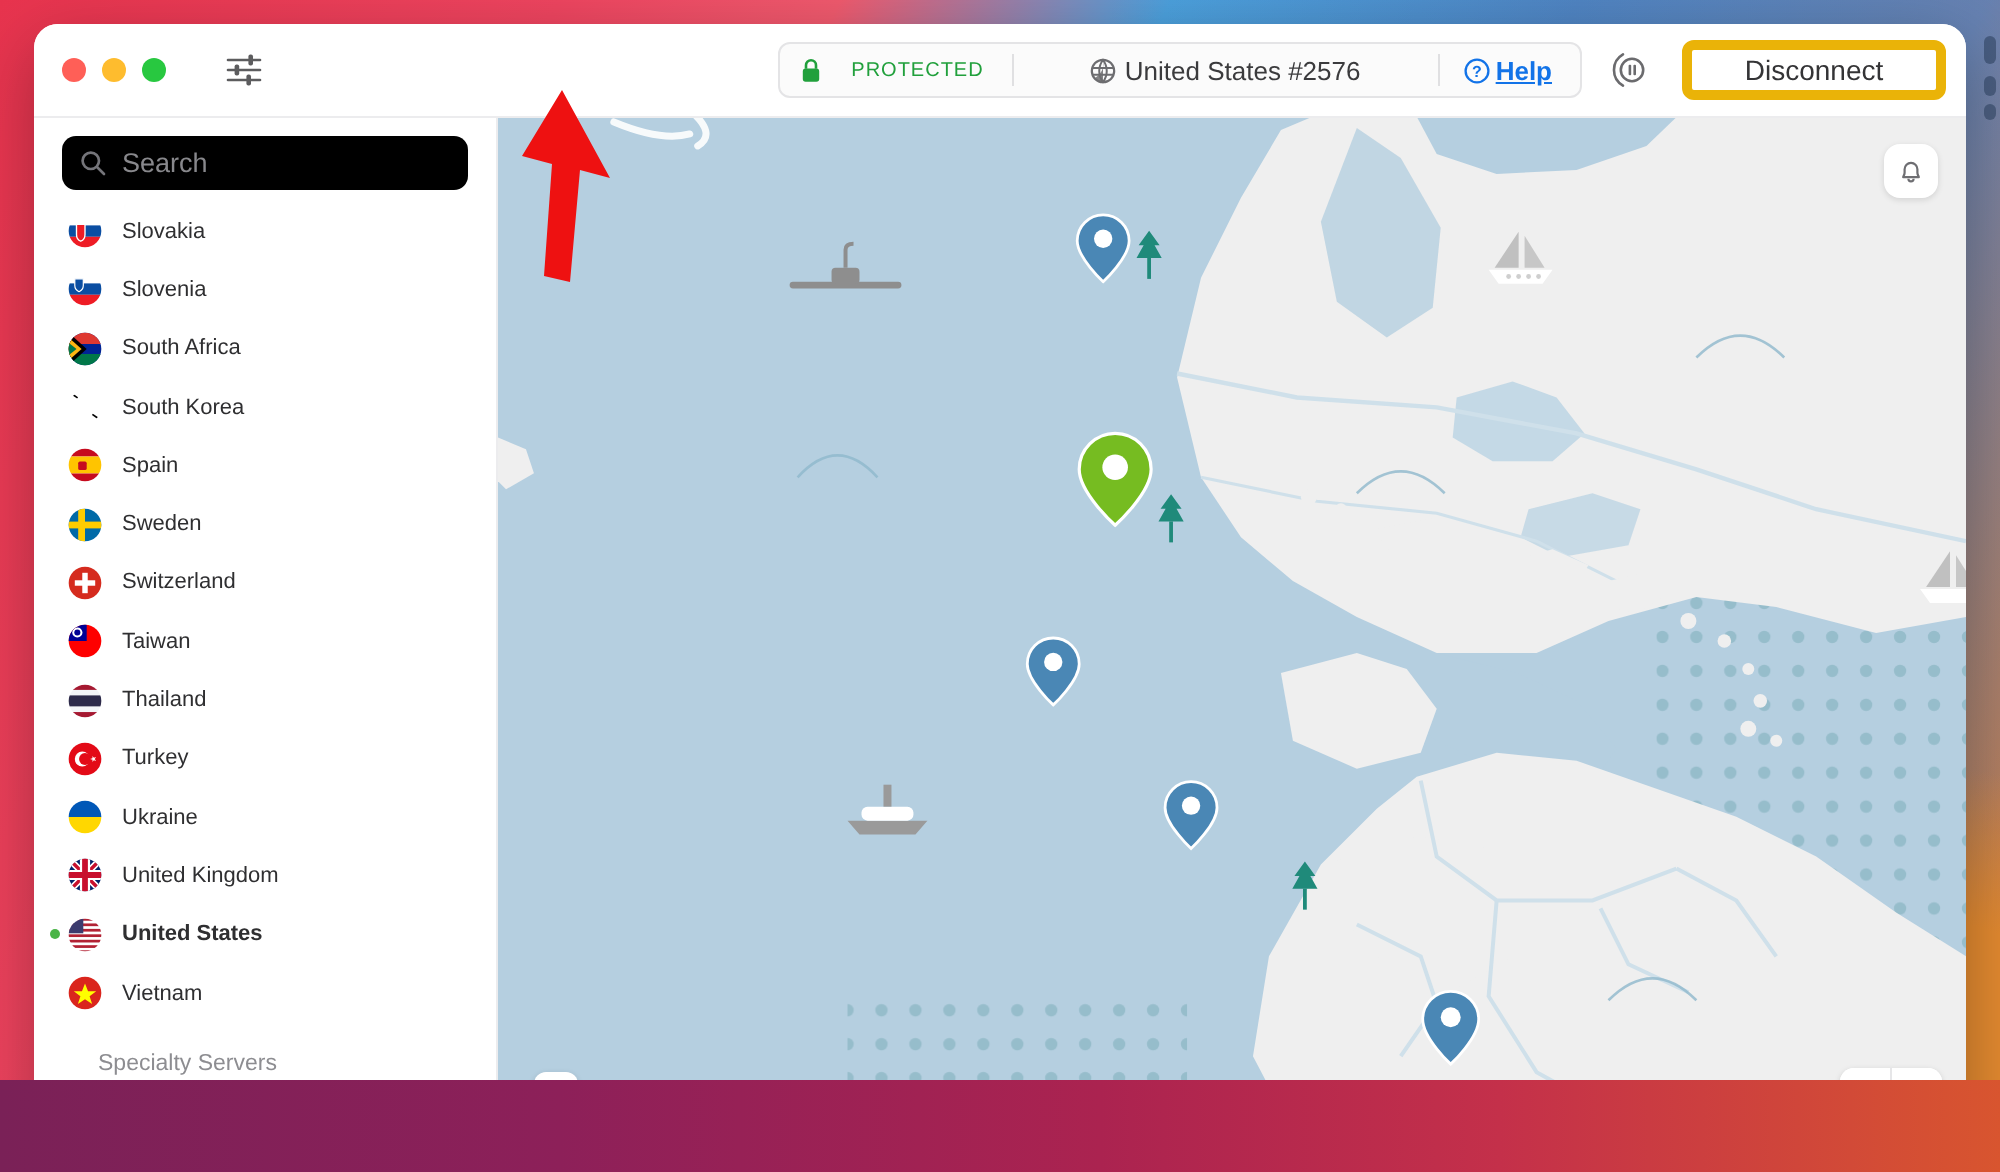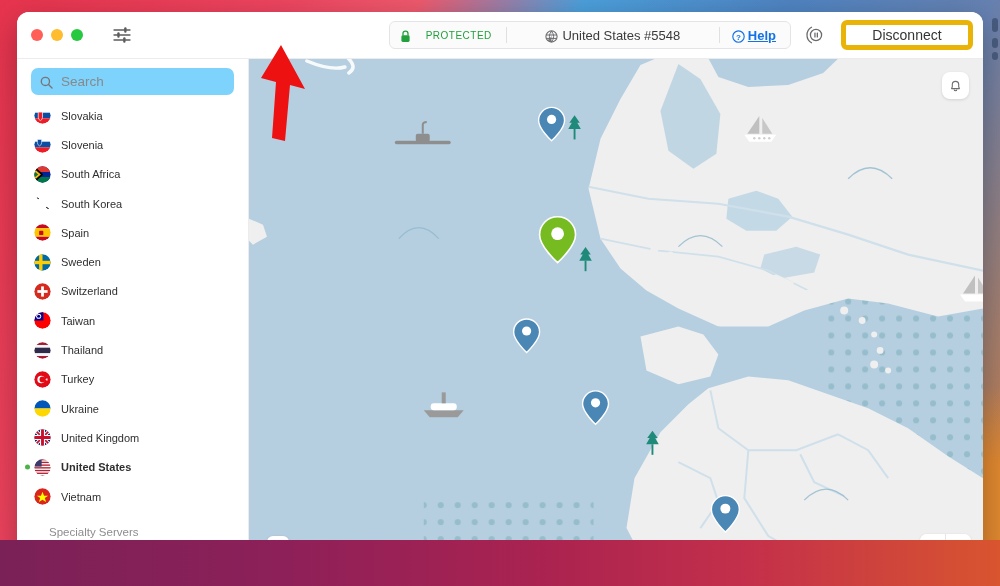--- a/index.html
+++ b/index.html
@@ -100,21 +100,21 @@
   #sidebar {
     width: 231px; flex: 0 0 231px;
     background: #ffffff;
     border-top: 1px solid #ececee;
     display: flex; flex-direction: column;
     position: relative; overflow: hidden;
   }
   #search-wrap { padding: 9px 14px 5px 14px; background:#fff; }
   #search-box {
     display: flex; align-items: center; gap: 8px;
-    height: 27px; background: #7dd3fc; border-radius: 7px;
+    height: 27px; background: #000000; border-radius: 7px;
     padding: 0 9px;
   }
   .search-ico { width: 13px; height: 13px; flex: 0 0 13px; display:block; }
   #search-input {
     border: none; background: transparent; outline: none;
     font-size: 13.5px; color: #5a5a5c; width: 100%;
     font-family: "Liberation Sans", sans-serif;
   }
   #search-input::placeholder { color: #88888c; }
 
@@ -245,21 +245,21 @@
 
         <div id="server-seg">
           <span class="globe-ico">
             <svg viewBox="0 0 13 13" width="13" height="13">
               <circle cx="6.5" cy="6.5" r="5.6" fill="none" stroke="#6d6d70" stroke-width="1.1"></circle>
               <path d="M6.5 1A9 9 0 0 0 6.5 12 9 9 0 0 0 6.5 1Z" fill="none" stroke="#6d6d70" stroke-width="1"></path>
               <path d="M1.2 5h10.6M1.2 8.4h10.6" stroke="#6d6d70" stroke-width="1" fill="none"></path>
               <path d="M6.5 12.1a5.6 5.6 0 0 1-4.3-2 8 8 0 0 0 4.3-8.9Z" fill="#6d6d70" opacity=".85"></path>
             </svg>
           </span>
-          <span id="server-label">United States #5548</span>
+          <span id="server-label">United States #2576</span>
         </div>
 
         <span class="pill-div"></span>
 
         <div id="help-seg">
           <span class="help-ico">
             <svg viewBox="0 0 13 13" width="13" height="13">
               <circle cx="6.5" cy="6.5" r="5.7" fill="none" stroke="#1273e8" stroke-width="1.15"></circle>
               <text x="6.5" y="9.6" font-size="8" font-family="Liberation Sans, sans-serif" fill="#1273e8" text-anchor="middle" font-weight="700">?</text>
             </svg>

